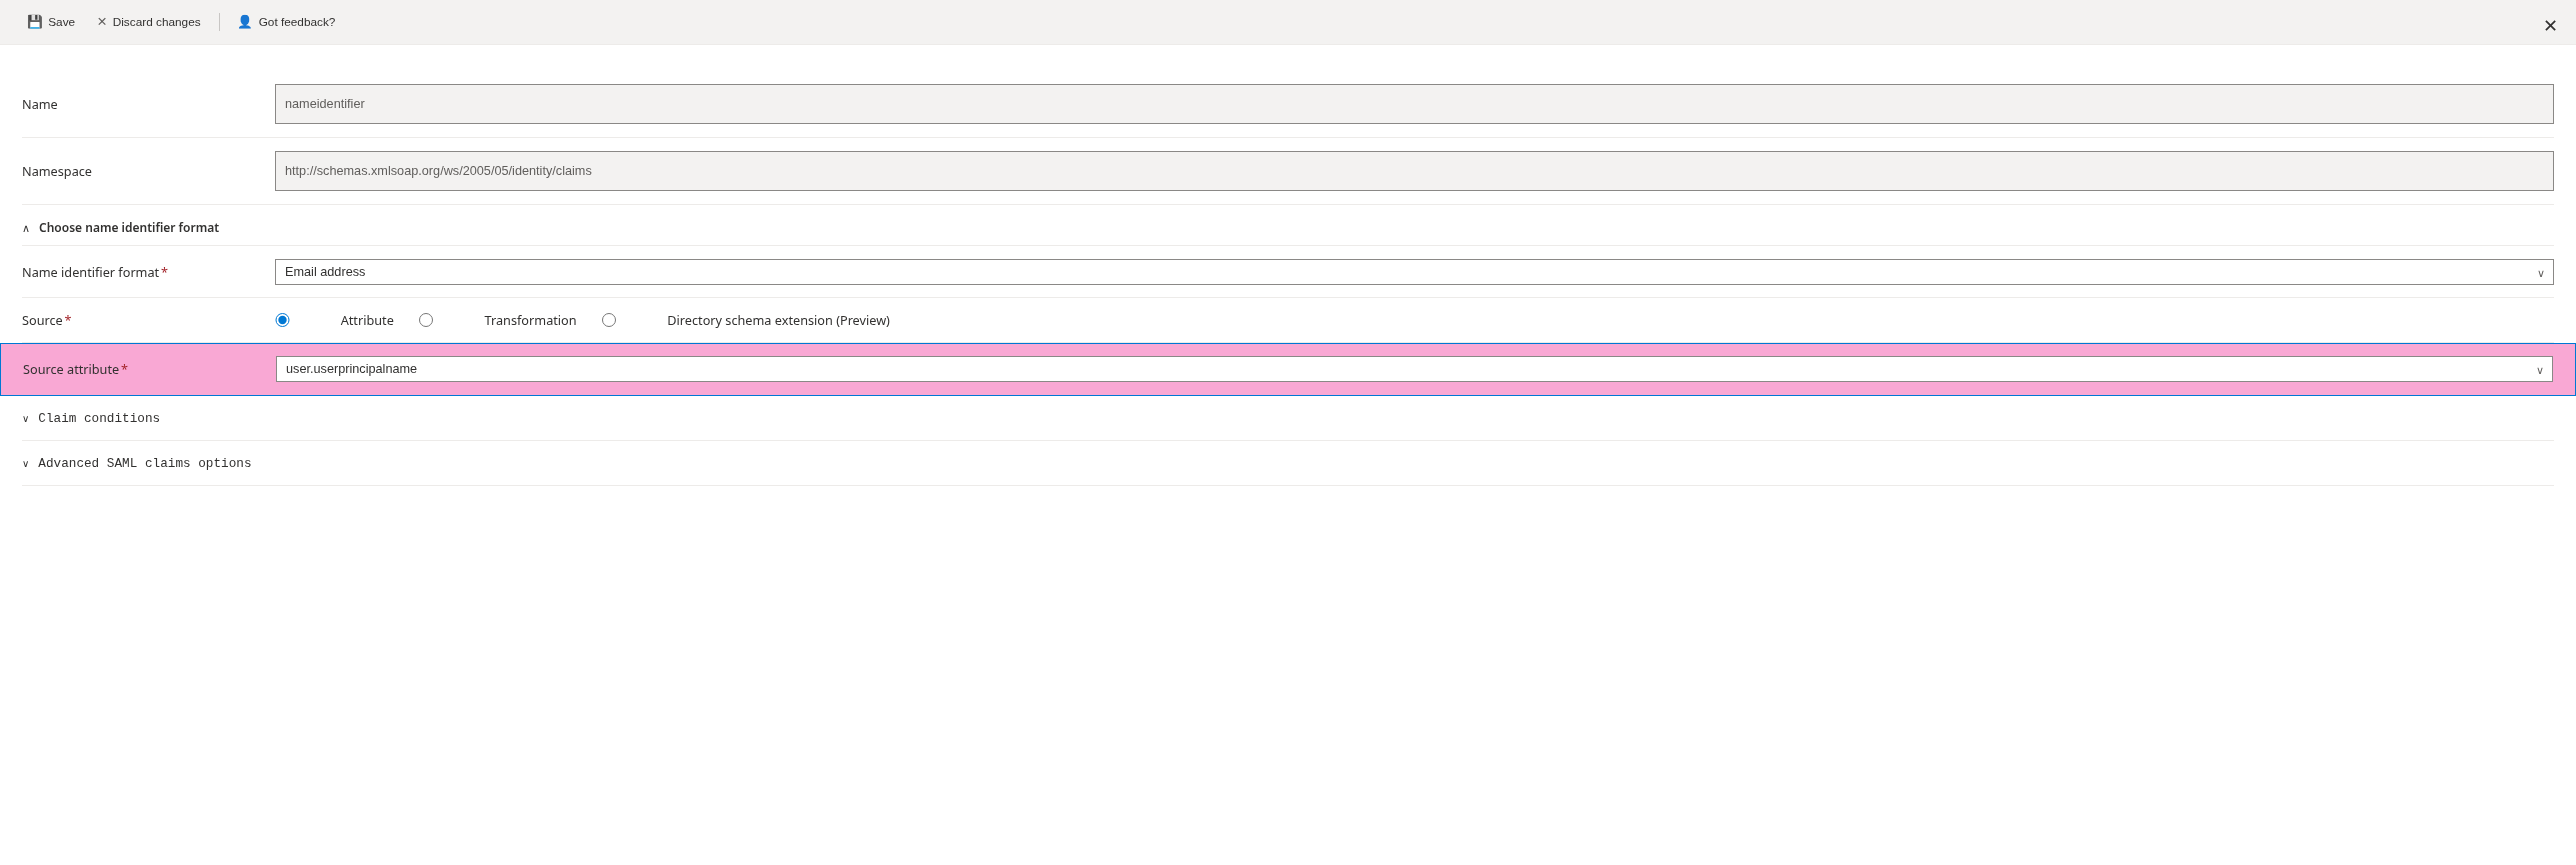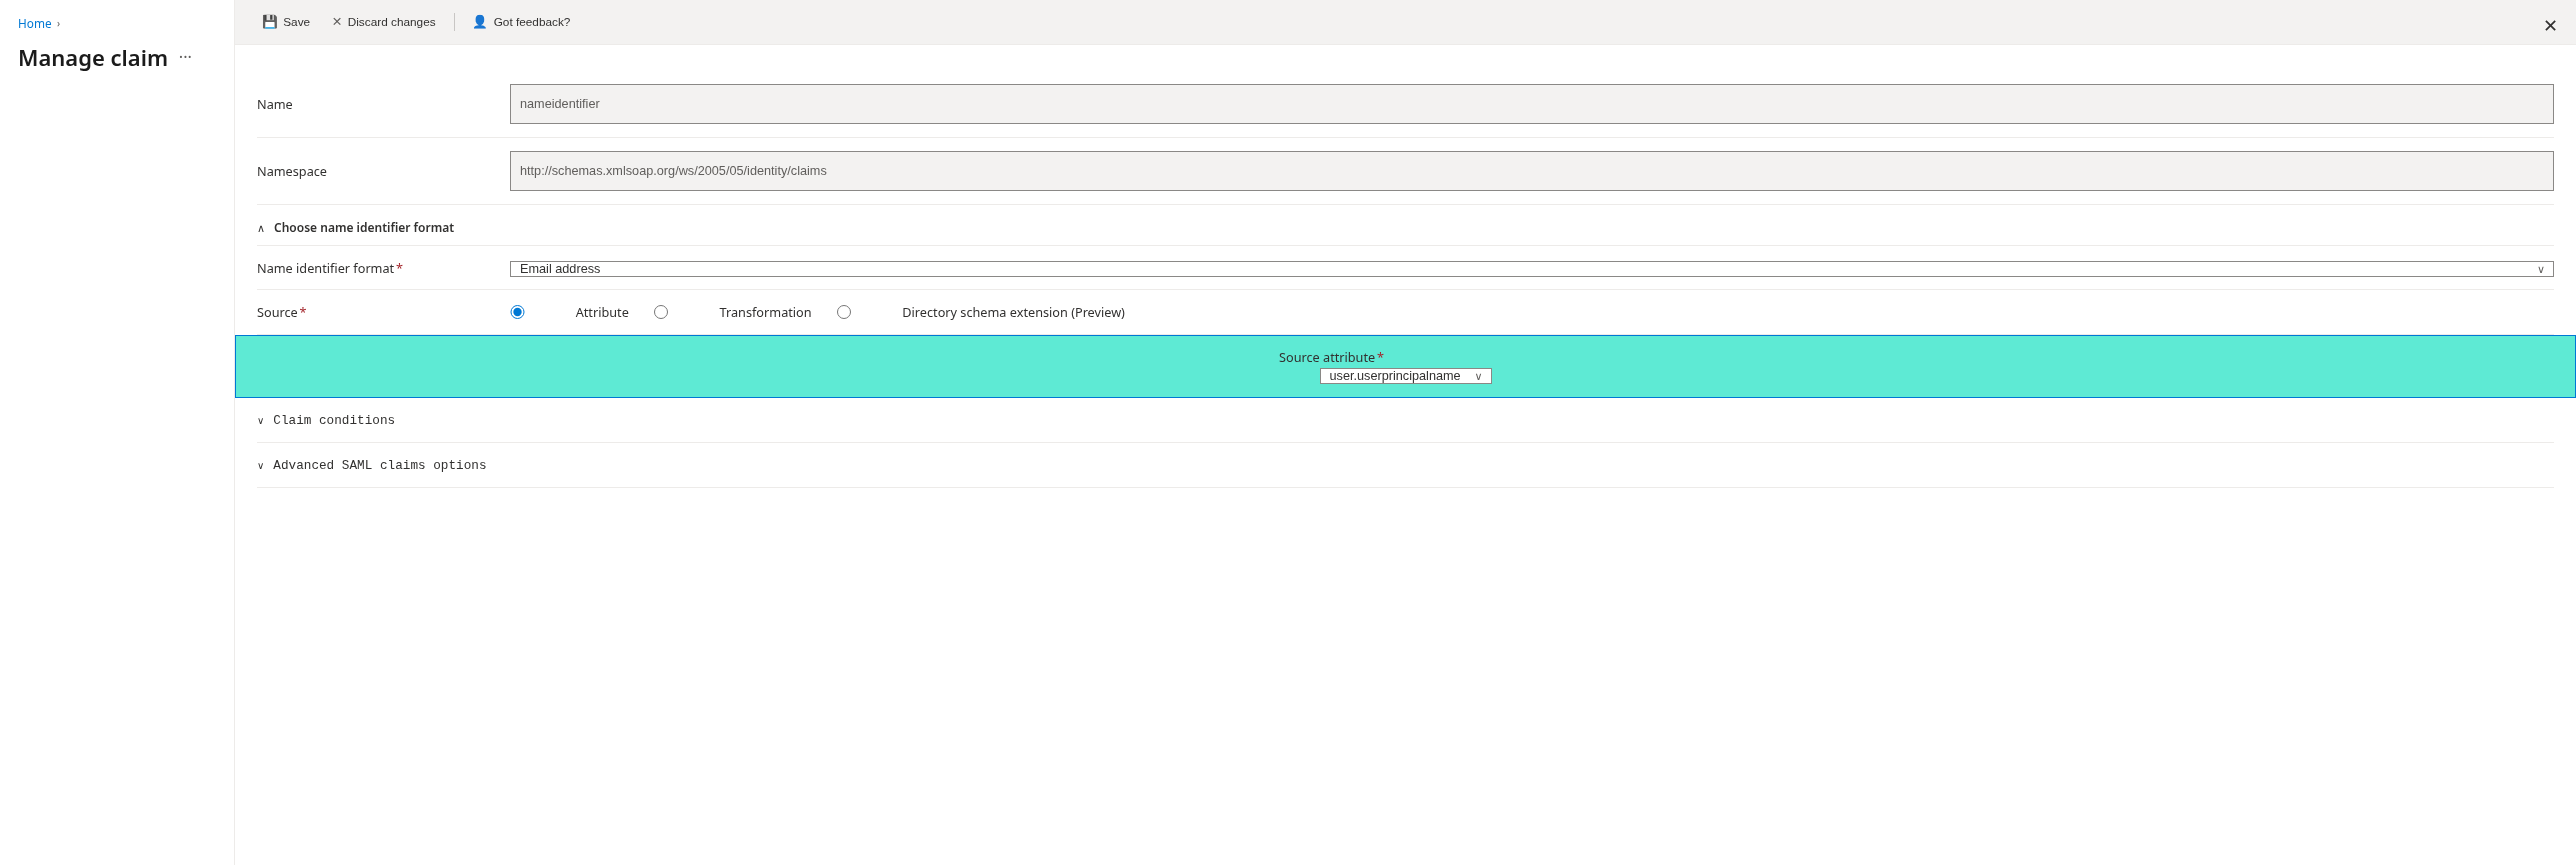--- a/index.html
+++ b/index.html
@@ -169,21 +169,21 @@
       color: #605e5c;
     }
 
     .select-wrapper {
       flex: 1;
       position: relative;
     }
 
     .select-wrapper select {
       width: 100%;
-      height: 16px;
+      height: 26px;
       padding: 0 29px 0 9px;
       border: 0.9px solid #8a8886;
       font-size: 12.7px;
       color: #323130;
       background: #ffffff;
       appearance: none;
       -webkit-appearance: none;
       outline: none;
       cursor: pointer;
     }
@@ -246,25 +246,24 @@
     }
 
     .radio-label {
       font-size: 12.7px;
       color: #323130;
       margin-left: 44px;
     }
 
     
     .form-row.highlighted {
-      background: #5eead4;
+      background: #f9a8d4;
       border: 1.8px solid #0078d4;
       margin: 0 -22px;
       padding: 12.7px 22px;
-      flex-direction: column;
     }
 
     
     .collapsible-section {
       border-bottom: 0.9px solid #edebe9;
     }
 
     .collapsible-header {
       display: flex;
       align-items: center;
@@ -283,30 +282,20 @@
       font-weight: 400;
       color: #323130;
       font-family: Liberation Mono, monospace;
     }
   </style>
 </head>
 <body>
 
 <div class="layout">
 
-  <div class="left-panel">
-    <div class="breadcrumb">
-      <span class="breadcrumb-home">Home</span>
-      <span class="breadcrumb-chevron">›</span>
-    </div>
-    <div class="page-title-row">
-      <h1 class="page-title">Manage claim</h1>
-      <span class="more-icon">···</span>
-    </div>
-  </div>
 
   <div class="right-panel">
     <div class="form-panel">
 
       <button class="close-btn">✕</button>
 
       <div class="toolbar">
         <button class="toolbar-btn">
           <span class="toolbar-icon">💾</span>
           <span>Save</span>

